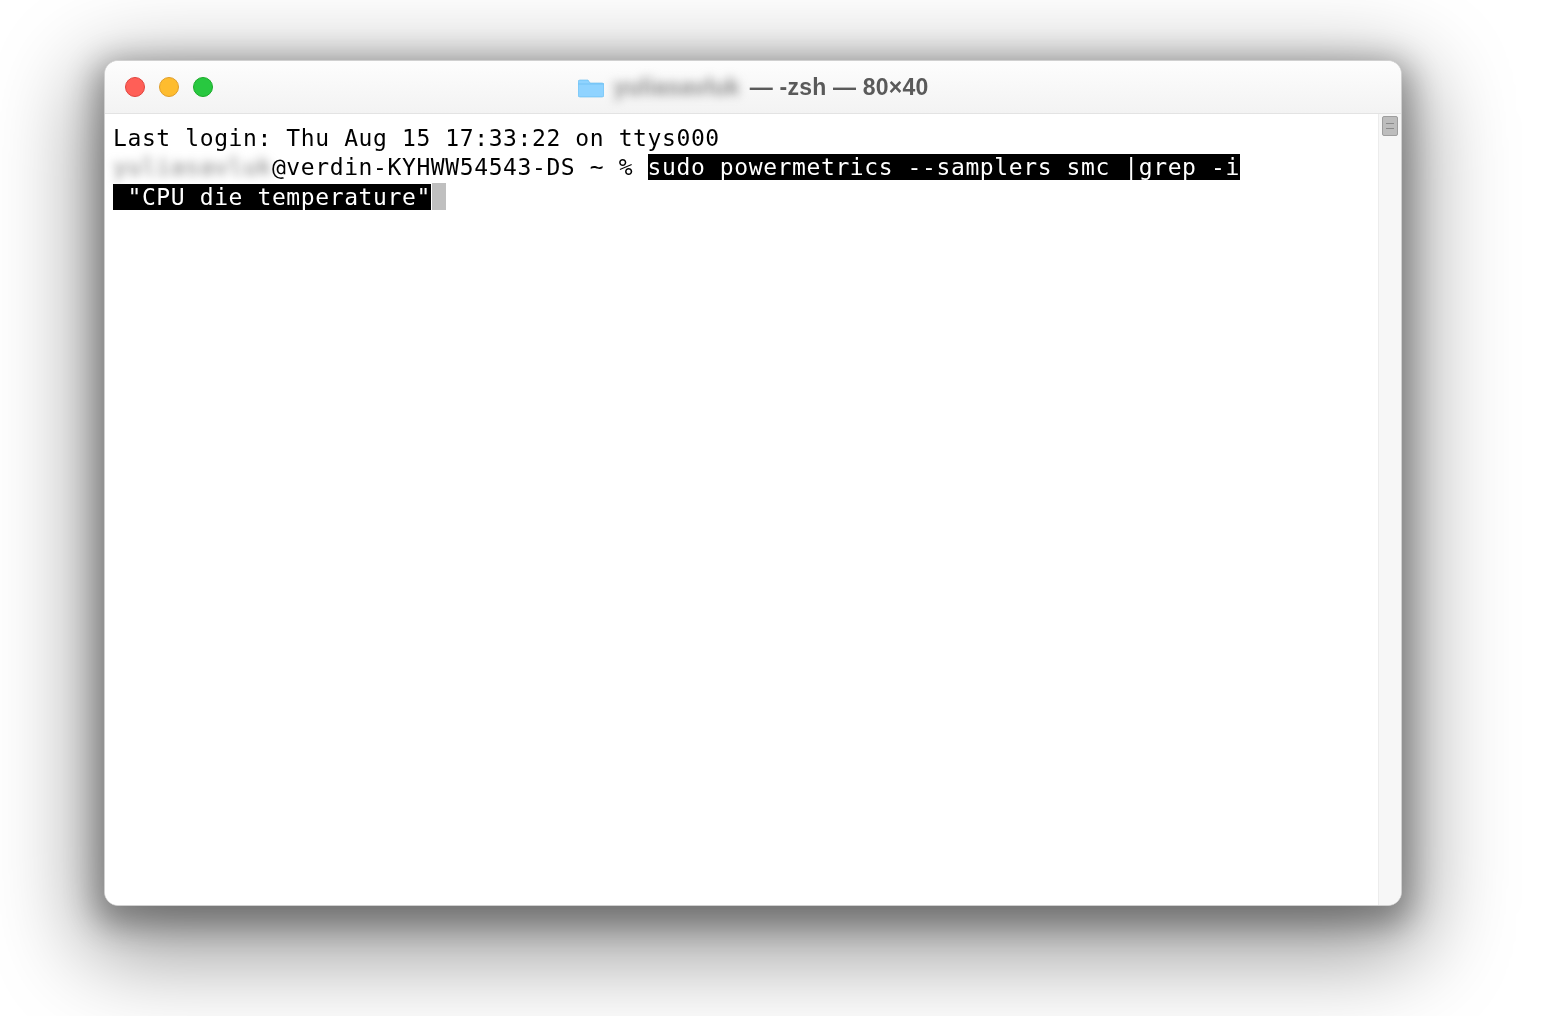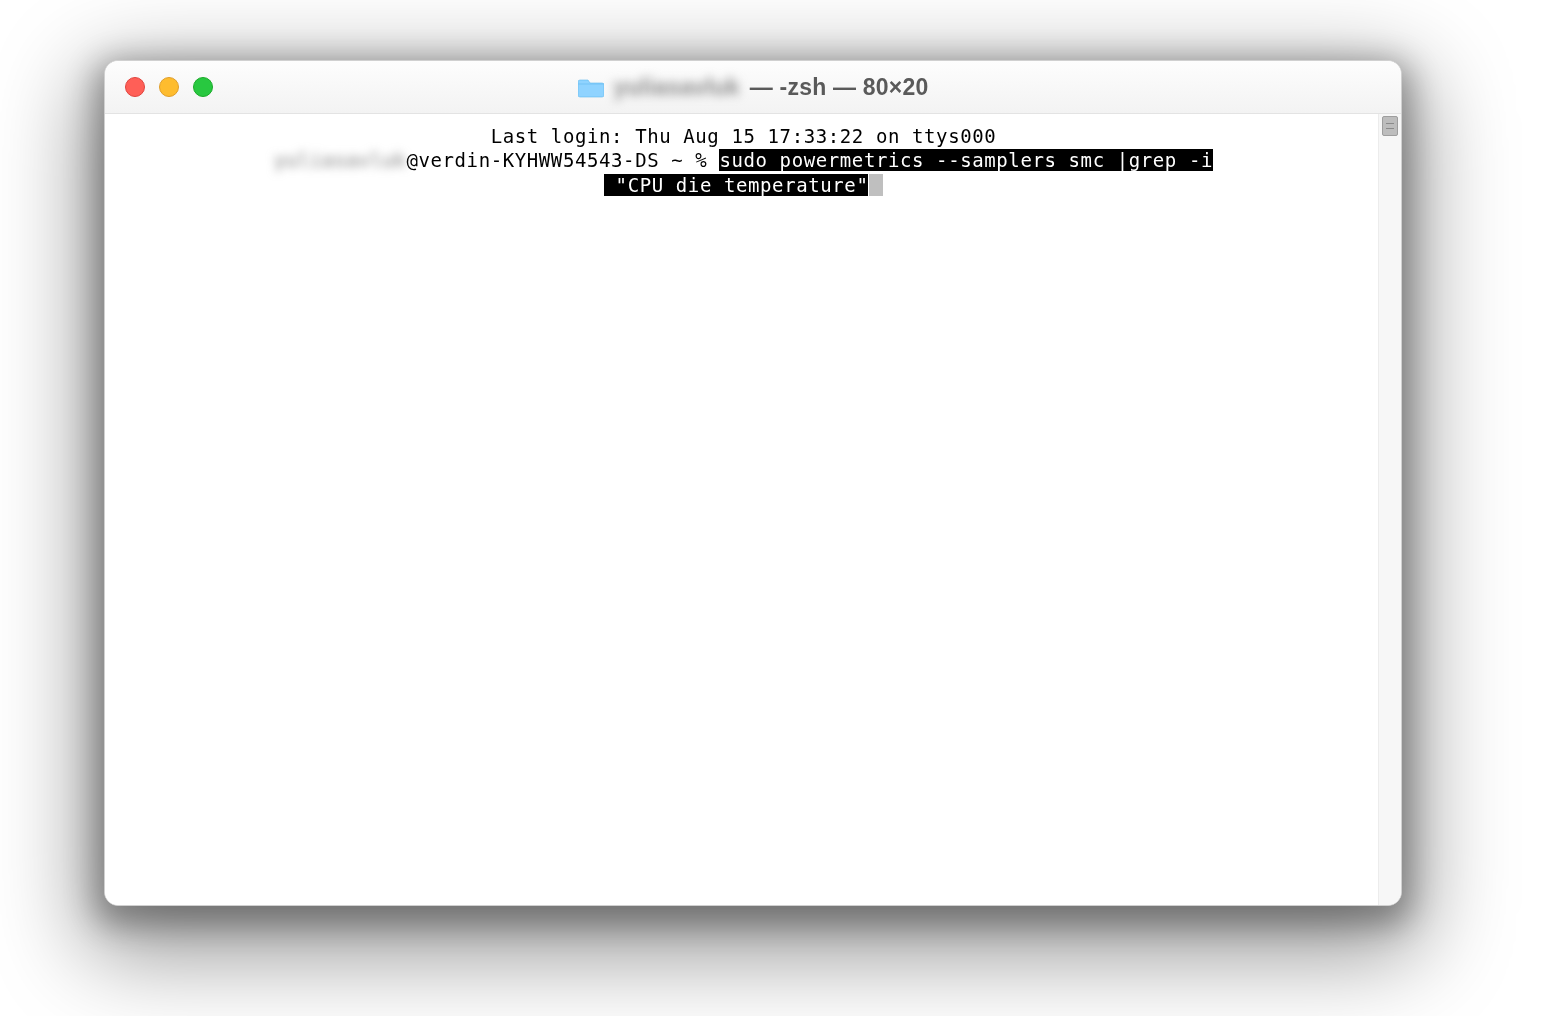--- a/index.html
+++ b/index.html
@@ -90,28 +90,27 @@
   .content-wrap {
     flex: 1 1 auto;
     display: flex;
     min-height: 0;
   }
 
   .terminal-area {
     flex: 1 1 auto;
     background: #ffffff;
     font-family: "SF Mono", ui-monospace, Menlo, Consolas, monospace;
-    font-size: 19px;
+    font-size: 23px;
     line-height: 1.28;
     letter-spacing: 0.6px;
     color: #000;
     padding: 10px 4px 10px 8px;
     white-space: pre-wrap;
     word-break: break-all;
-    text-align: center;
   }
 
   .line1-blur {
     filter: blur(5px);
     color: #7a7a7a;
   }
 
   .sel {
     background: #000000;
     color: #ffffff;
@@ -171,21 +170,21 @@
       </div>
 
       <div class="title-center">
         <span class="folder-icon">
           <svg viewBox="0 0 26 22" width="26" height="22">
             <path d="M2 4 h8 l2 3 h12 a2 2 0 0 1 2 2 v10 a2 2 0 0 1 -2 2 H2 a2 2 0 0 1 -2 -2 V6 a2 2 0 0 1 2 -2 z" fill="#8fd3ff" stroke="#5fb9ef" stroke-width="0.6"></path>
             <path d="M0 8 h26" stroke="#6cc0f2" stroke-width="0.8"></path>
           </svg>
         </span>
         <span class="title-blur">yuliasavluk</span>
-        <span> — -zsh — 80×20</span>
+        <span> — -zsh — 80×40</span>
       </div>
     </div>
 
     <div class="content-wrap">
 
       <div class="terminal-area"><span>Last login: Thu Aug 15 17:33:22 on ttys000</span>
 <span class="line1-blur">yuliasavluk</span><span>@verdin-KYHWW54543-DS ~ % </span><span class="sel">sudo powermetrics --samplers smc |grep -i</span>
 <span class="sel"> "CPU die temperature"</span><span class="cursor-block"></span></div>
 
       <div class="scrollbar">

